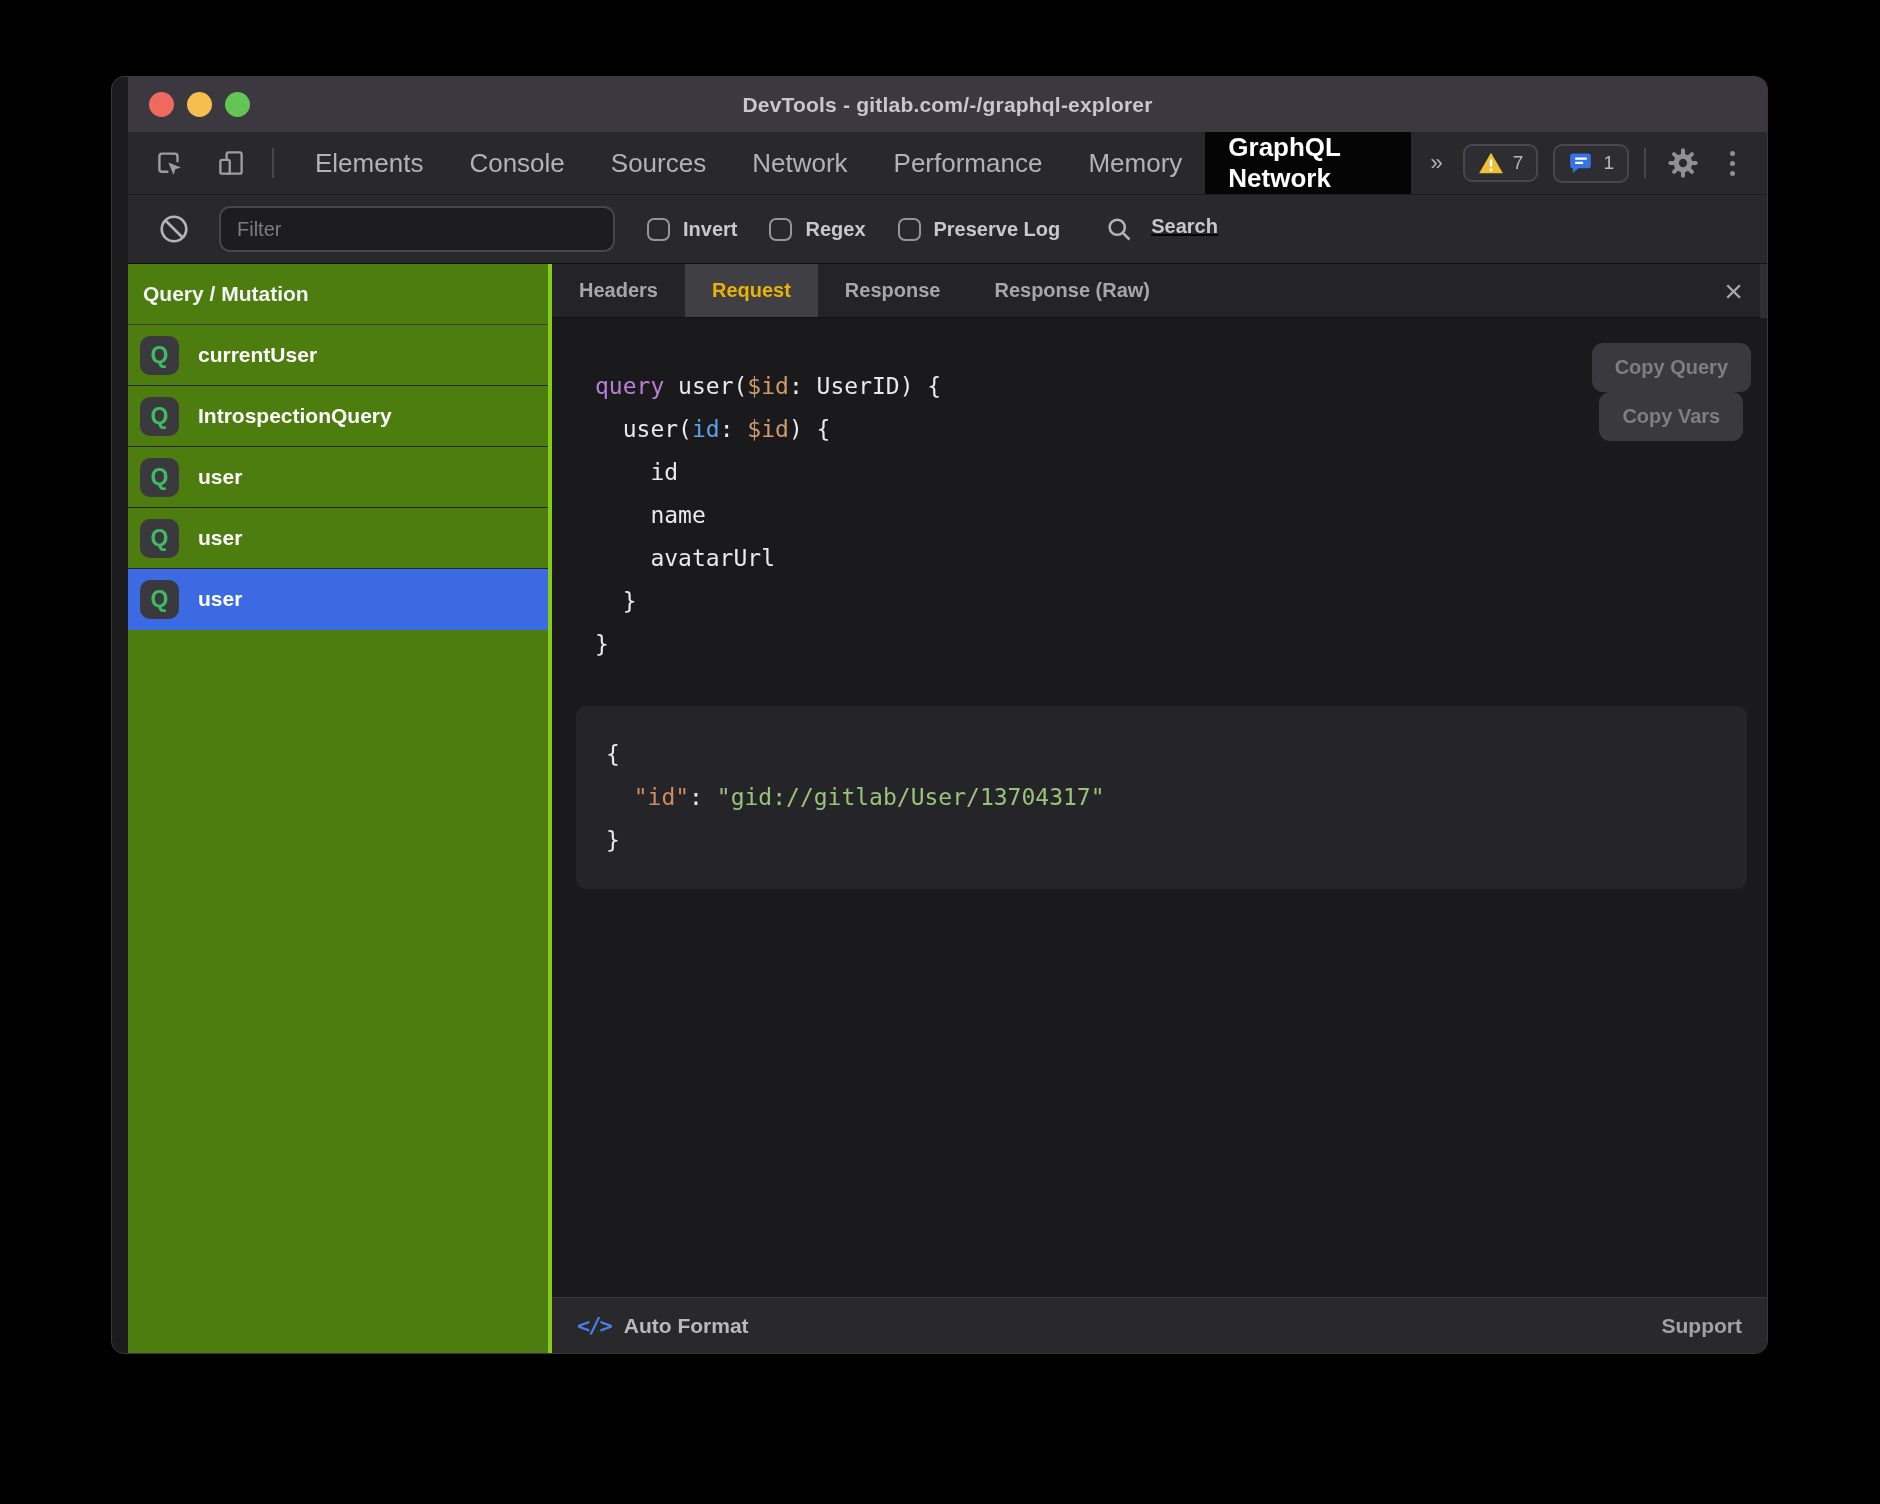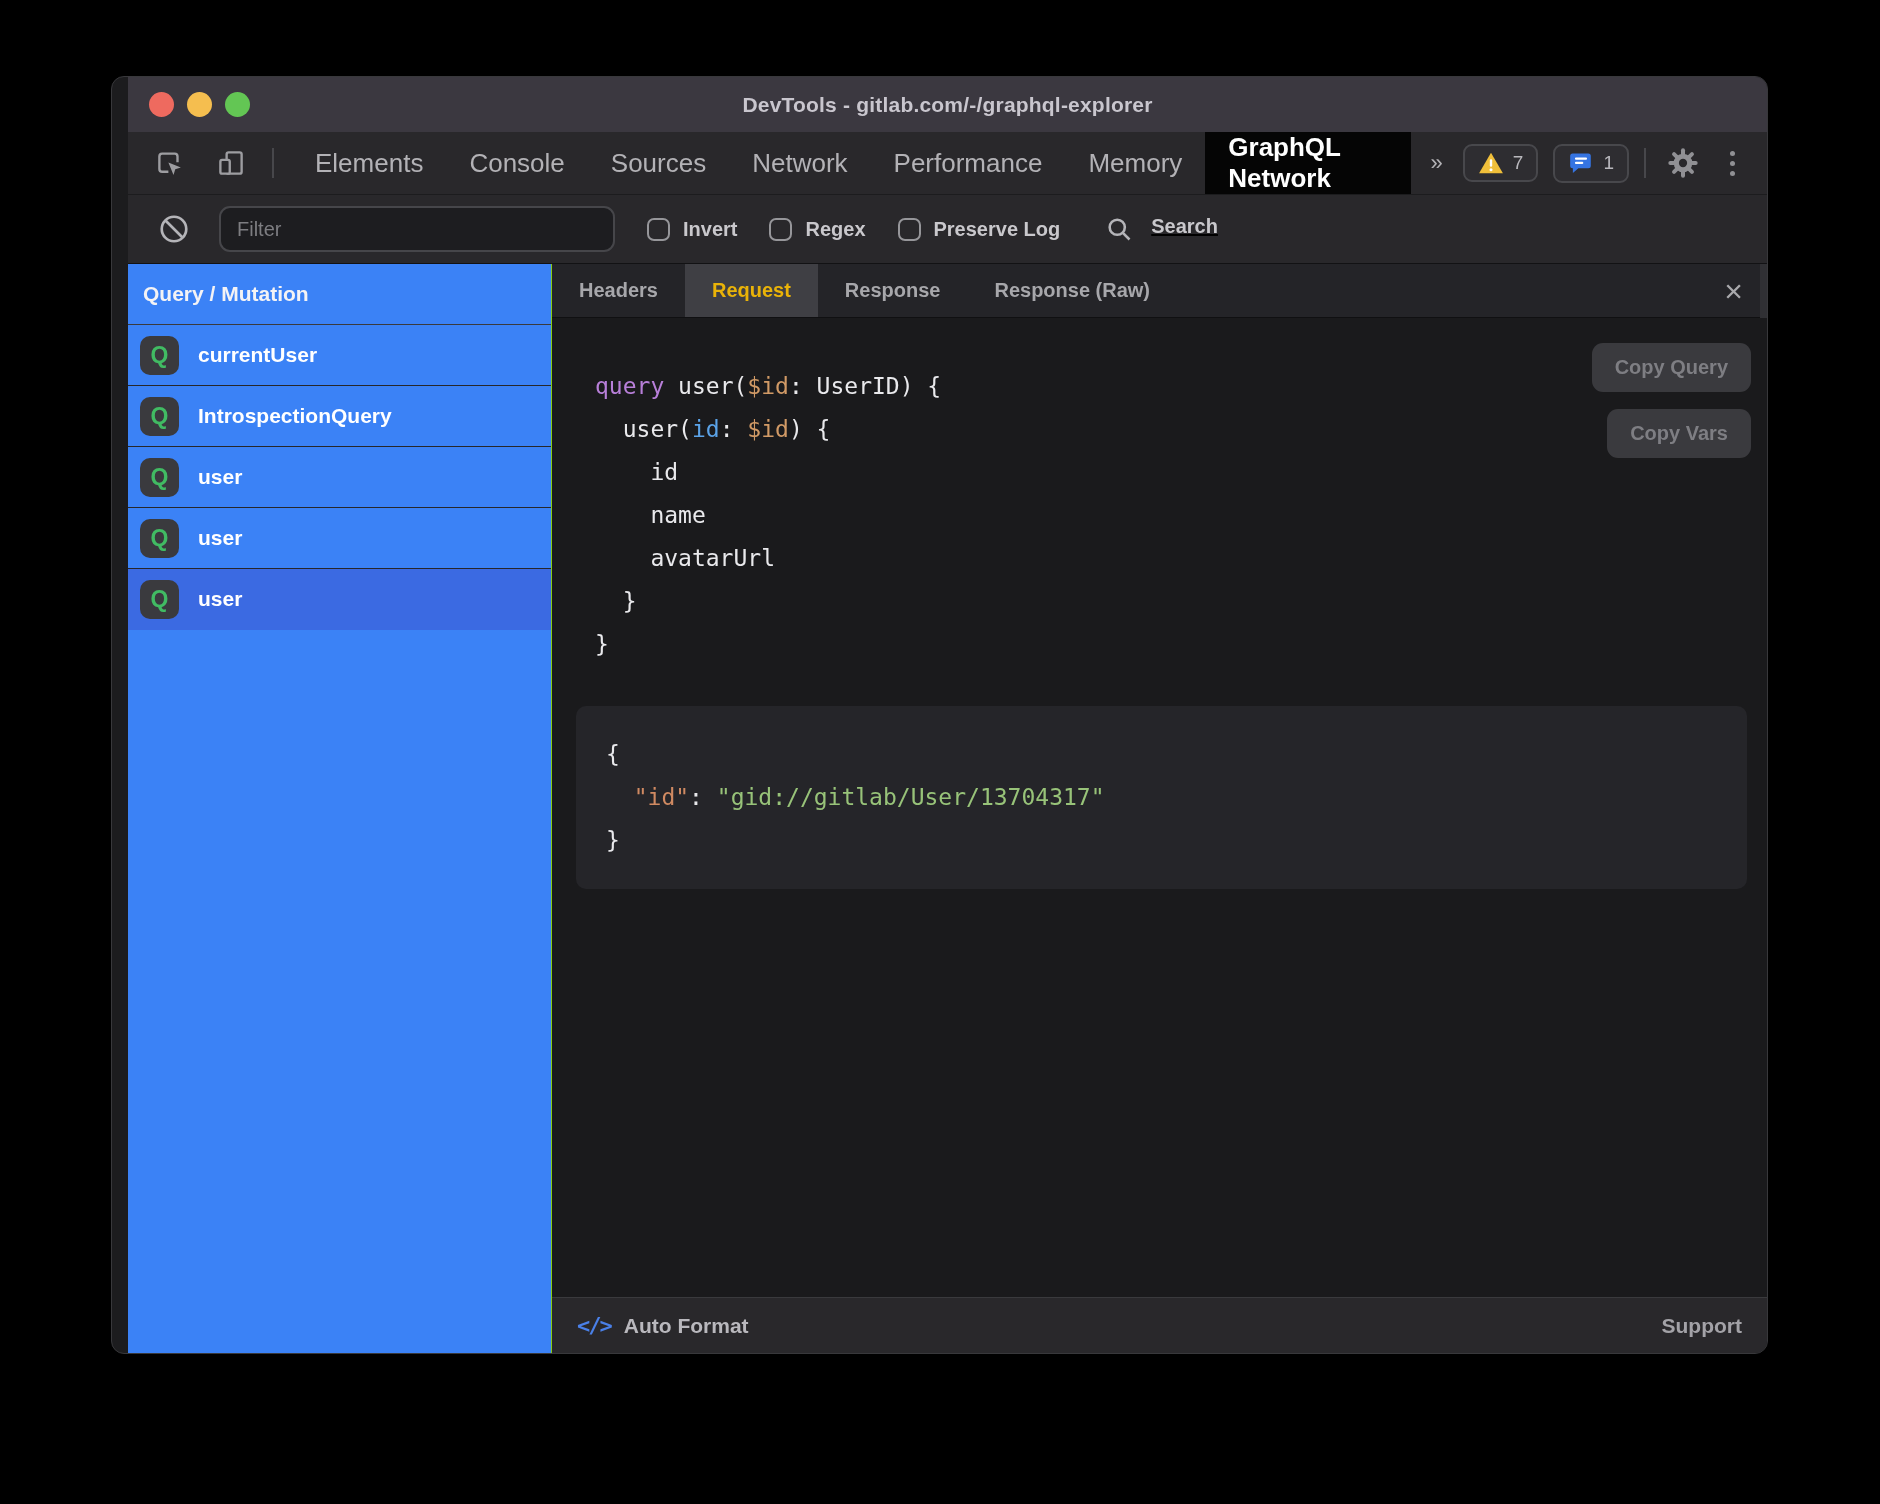--- a/index.html
+++ b/index.html
@@ -38,21 +38,21 @@
   .filter-input { width:396px; height:46px; background:#1d1d20; border:2px solid #46464a; border-radius:11px;
                   color:#e4e4e6; font-size:20px; padding:0 16px; margin-left:23px; outline:none; font-family:"Liberation Sans", sans-serif; }
   .filter-input::placeholder { color:#7d7d81; }
   .cb-group { display:flex; align-items:center; gap:13px; margin-left:32px; }
   .checkbox { width:23px; height:23px; border:2.5px solid #96969a; border-radius:7px; background:transparent; }
   .cb-label { color:#c9c8cc; font-size:20px; font-weight:600; }
   .search-group { display:flex; align-items:flex-start; gap:18px; margin-left:45px;text-decoration:underline; }
 
   
   .main { flex:1; display:flex; min-height:0; }
-  .sidebar { flex:0 0 424px; border-right:1px solid #84cc16; background:#3b82f6; display:flex; flex-direction:column; }
+  .sidebar { flex:0 0 424px; border-right:4px solid #84cc16; background:#4d7c0f; display:flex; flex-direction:column; }
   .sidebar-header { flex:0 0 61px; display:flex; align-items:center; padding:0 15px; color:#f4f3f5;
                     font-weight:bold; font-size:21px; border-bottom:1px solid #3a3a3d; }
   .qrow { flex:0 0 61px; display:flex; align-items:center; padding:0 12px; gap:19px; border-bottom:1px solid #27272a; cursor:default; }
   .qrow.selected { background:#3b6ae2; border-bottom-color:transparent; }
   .qbadge { width:39px; height:39px; border-radius:10px; background:#3a3a3e; color:#41bb63;
             font-weight:bold; font-size:23px; display:flex; align-items:center; justify-content:center; }
   .qlabel { color:#ffffff; font-weight:bold; font-size:21px; }
 
   
   .panel { flex:1; display:flex; flex-direction:column; min-width:0; position:relative; }
@@ -67,21 +67,21 @@
   .code { font-size:23px; line-height:43px; white-space:pre; color:#e9e9ec; }
   .query-block { margin-left:43px; }
   .tok-kw  { color:#b87fd9; }
   .tok-var { color:#d19a66; }
   .tok-arg { color:#5ba3e8; }
   .tok-pl  { color:#e9e9ec; }
   .tok-key { color:#d08a62; }
   .tok-str { color:#98c379; }
   .vars-box { margin:40px 20px 0 24px; background:#252529; border-radius:10px; padding:27px 30px; }
 
-  .copy-stack { position:absolute; top:25px; right:16px; display:flex; flex-direction:column; align-items:flex-end; gap:17px; }
+  .copy-stack { position:absolute; top:25px; right:16px; display:flex; flex-direction:column; align-items:center; }
   .copy-btn { background:#3a3a3e; color:#7e7e83; font-size:20px; font-weight:600; border:none;
               border-radius:11px; padding:13px 23px; font-family:"Liberation Sans", sans-serif; }
 
   .panel-footer { flex:0 0 56px; background:#29282b; border-top:1px solid #3a3a3d; display:flex; align-items:center; padding:0 25px; }
   .code-glyph { color:#4a80e8; font-weight:bold; font-size:22px; font-family:"DejaVu Sans Mono", monospace; letter-spacing:-2px; }
   .footer-label { color:#b9b8bd; font-weight:bold; font-size:21px; margin-left:13px; }
   .support-label { margin-left:auto; color:#a3a2a7; font-weight:bold; font-size:21px; }
 
   svg { display:block; }
 </style>

